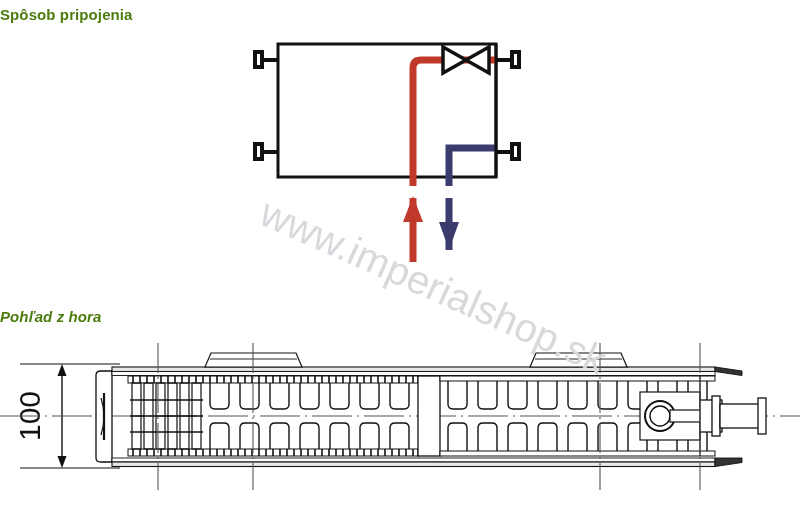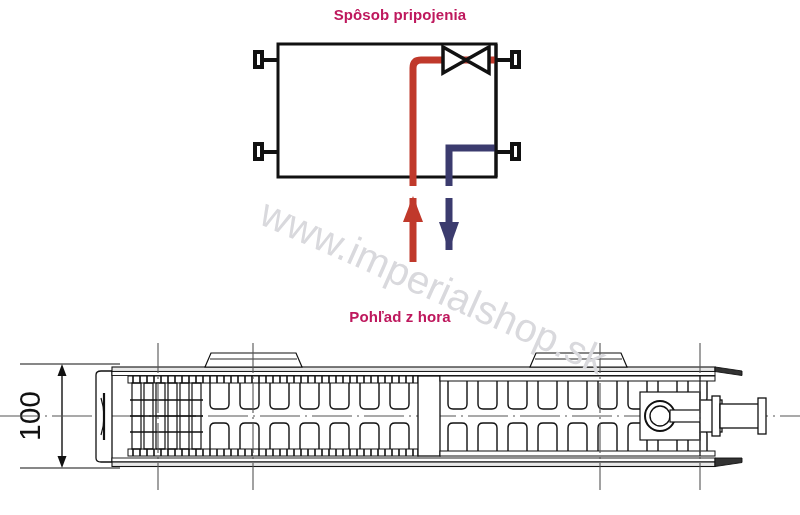--- a/index.html
+++ b/index.html
@@ -16,29 +16,28 @@
   }
   #canvas {
     position: absolute;
     left: 0; top: 0;
     width: 800px;
     height: 515px;
   }
   .title {
     position: absolute;
     width: 100%;
-    text-align: center;
     font-family: "Liberation Sans", sans-serif;
     font-weight: bold;
     font-size: 15px;
-    color: #be185d;
+    color: #4d7c0f;
     letter-spacing: 0.1px;
   }
   #title-connection { top: 6px; }
-  #title-topview { top: 308px; }
+  #title-topview { top: 308px; font-style: italic; }
   .watermark {
     position: absolute;
     left: 268px;
     top: 178px;
     width: 430px;
     height: 140px;
     pointer-events: none;
   }
   .watermark span {
     display: block;

